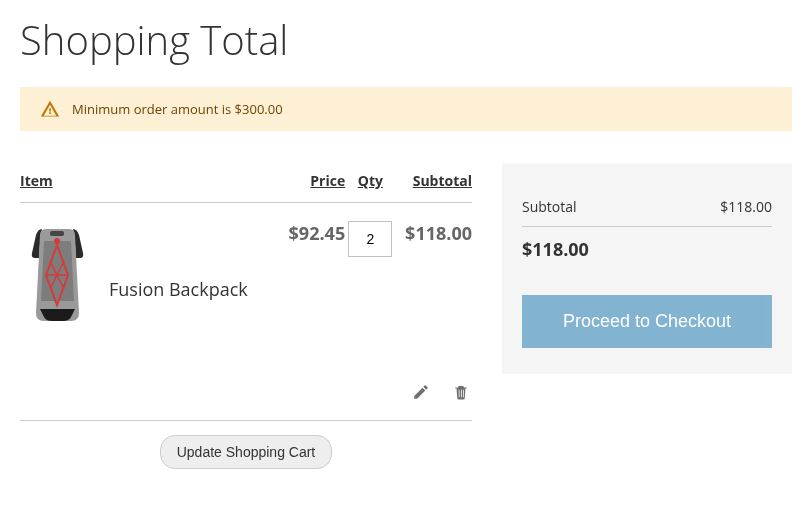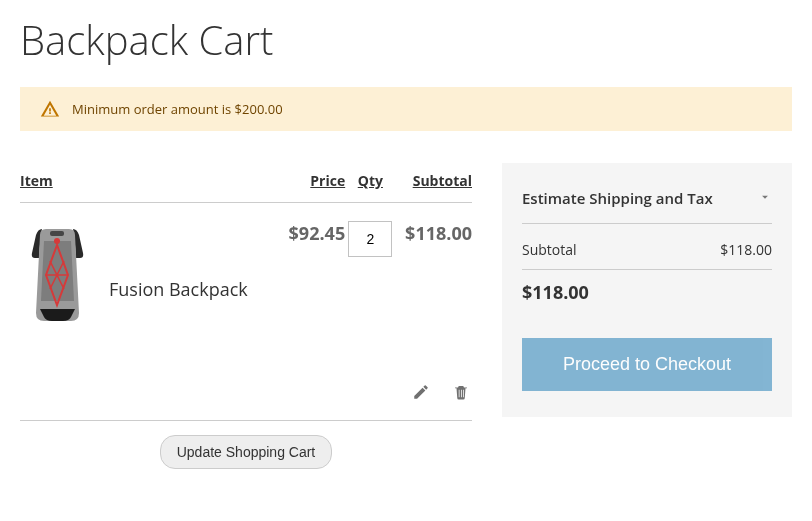--- a/index.html
+++ b/index.html
@@ -61,29 +61,29 @@
     display: block; width: 100%; margin-top: 30px;
     background: #6ea9cc; color: #fff; font-size: 18px; font-weight: 400;
     border: none; padding: 16px 10px; cursor: pointer;
     opacity: 0.85;
   }
   .chev { color: #858585; }
 </style>
 </head>
 <body>
 
-<h1 class="page-title">Backpack Cart</h1>
+<h1 class="page-title">Shopping Total</h1>
 
 <div class="message-warning">
   <span class="icon-wrap">
     <svg width="20" height="20" viewBox="0 0 24 24">
         <path fill="#c07600" d="M12 2L1 21h22L12 2zm0 5l7.53 13H4.47L12 7zm-1 4v4h2v-4h-2zm0 5v2h2v-2h-2z"></path>
       </svg>
   </span>
-  <span class="text">Minimum order amount is $200.00</span>
+  <span class="text">Minimum order amount is $300.00</span>
 </div>
 
 <div class="layout">
   <div class="cart-col">
     <table class="cart-table">
       <thead>
         <tr>
           <th class="col-item">Item</th>
           <th class="col-price">Price</th>
           <th class="col-qty">Qty</th>
@@ -138,28 +138,20 @@
         </td>
           </tr>
       </tbody>
     </table>
     <div class="cart-actions">
       <button class="btn-secondary">Update Shopping Cart</button>
     </div>
   </div>
 
   <div class="summary-col">
-    <div class="estimate-row">
-      <span class="label">Estimate Shipping and Tax</span>
-      <span class="chev">
-        <svg width="14" height="14" viewBox="0 0 24 24">
-            <path fill="#777" d="M7 10l5 5 5-5z"></path>
-          </svg>
-      </span>
-    </div>
     <div class="totals">
       <div class="total-line">
         <span>Subtotal</span>
         <span>$118.00</span>
       </div>
       <div class="grand-line">
         <span>$118.00</span>
       </div>
     </div>
     <button class="checkout-btn">Proceed to Checkout</button>

